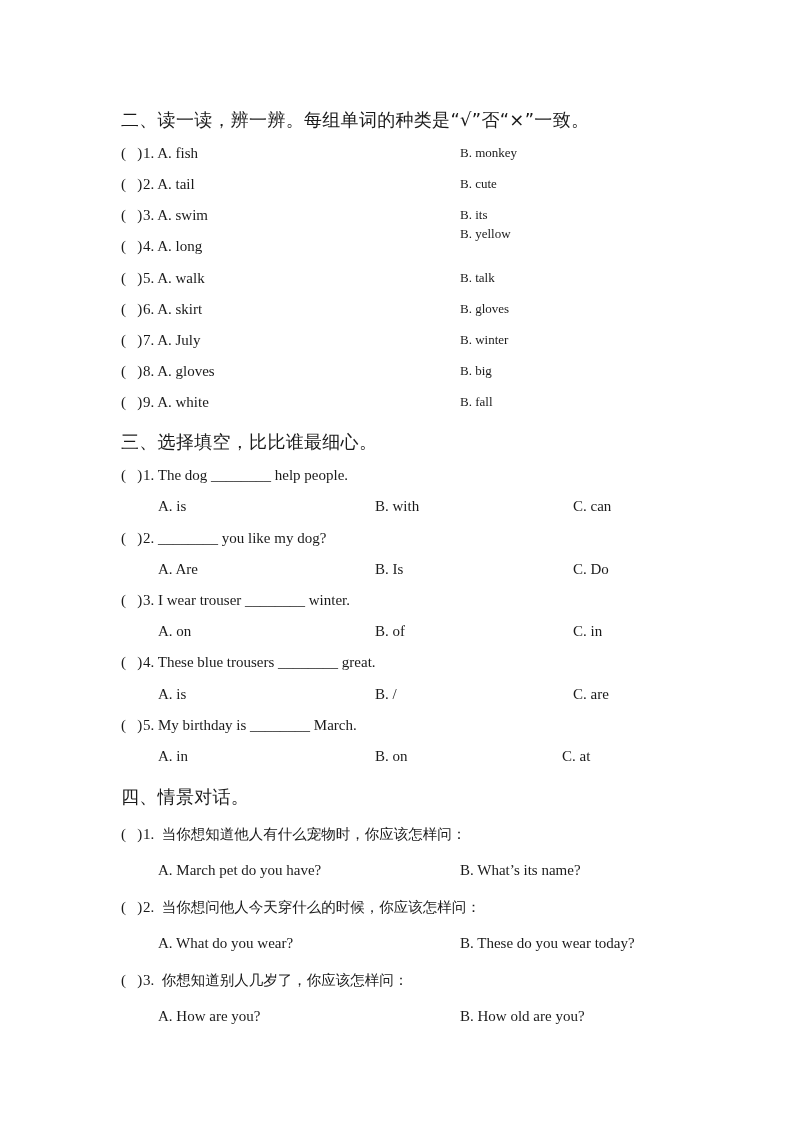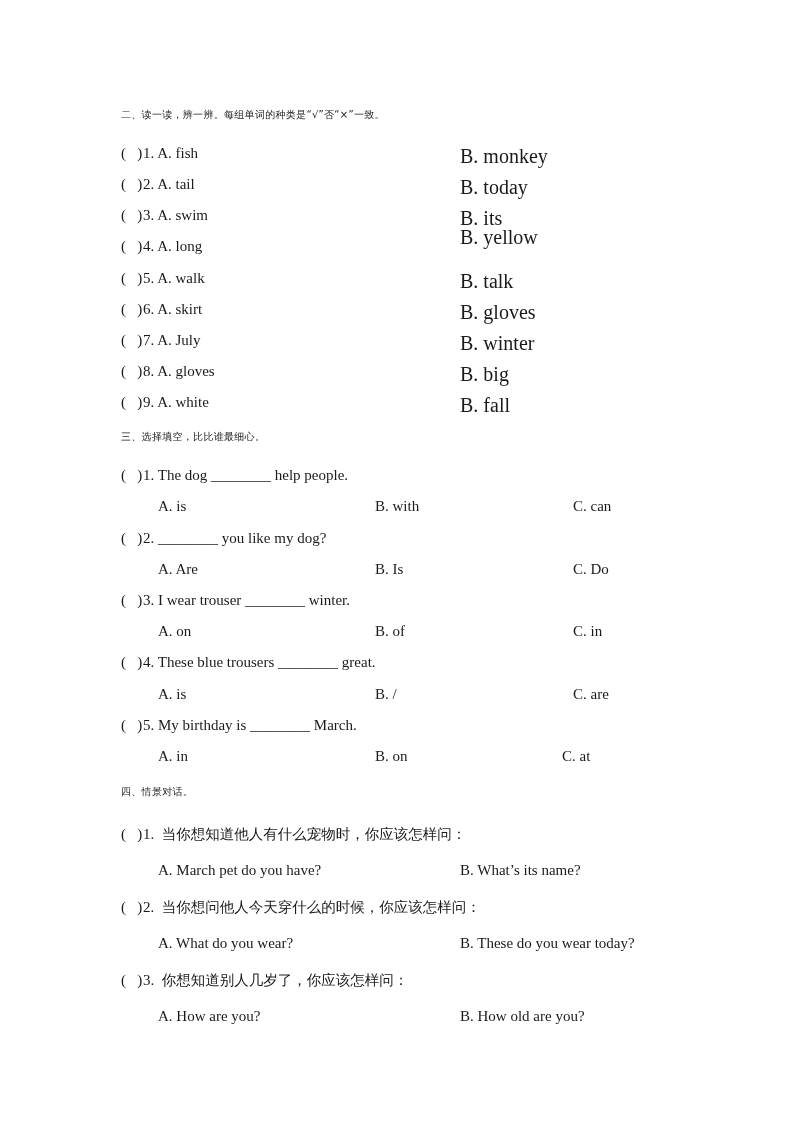--- a/index.html
+++ b/index.html
@@ -4,46 +4,46 @@
   <style>
     html, body { margin: 0; padding: 0; background: #ffffff; }
     body {
       width: 793px; height: 1122px; position: relative; overflow: hidden;
       font-family: "Liberation Serif", "DejaVu Serif", serif;
       color: #1a1a1a;
     }
     .sec-title {
       position: absolute; left: 121px;
       font-family: "DejaVu Sans", "Liberation Sans", sans-serif;
-      font-size: 10px; letter-spacing: 0.3px;
+      font-size: 18px; letter-spacing: 0.3px;
       white-space: nowrap;
     }
     .line {
       position: absolute; left: 121px; font-size: 15px; white-space: nowrap;
     }
     .paren { display: inline-block; width: 22px; }
-    .optB { position: absolute; left: 460px; font-size: 20px; white-space: nowrap; }
+    .optB { position: absolute; left: 460px; font-size: 13px; white-space: nowrap; }
     .opt3 { position: absolute; font-size: 15px; white-space: nowrap; }
     .cn { font-family: Liberation Mono, monospace; font-size: 14.5px; }
   </style>
 </head>
 <body>
 
 <div class="sec-title" style="top:108px">二、读一读，辨一辨。每组单词的种类是“√”否“×”一致。</div>
 
 <div>
   <div class="line" style="top:145px">
     <span class="paren">(&nbsp;&nbsp;&nbsp;)</span><span>1.</span> <span>A. fish</span>
   </div>
   <div class="optB" style="top:145px">B. monkey</div>
 
   <div class="line" style="top:176px">
     <span class="paren">(&nbsp;&nbsp;&nbsp;)</span><span>2.</span> <span>A. tail</span>
   </div>
-  <div class="optB" style="top:176px">B. today</div>
+  <div class="optB" style="top:176px">B. cute</div>
 
   <div class="line" style="top:207px">
     <span class="paren">(&nbsp;&nbsp;&nbsp;)</span><span>3.</span> <span>A. swim</span>
   </div>
   <div class="optB" style="top:207px">B. its</div>
 
   <div class="line" style="top:238px">
     <span class="paren">(&nbsp;&nbsp;&nbsp;)</span><span>4.</span> <span>A. long</span>
   </div>
   <div class="optB" style="top:226px">B. yellow</div>

